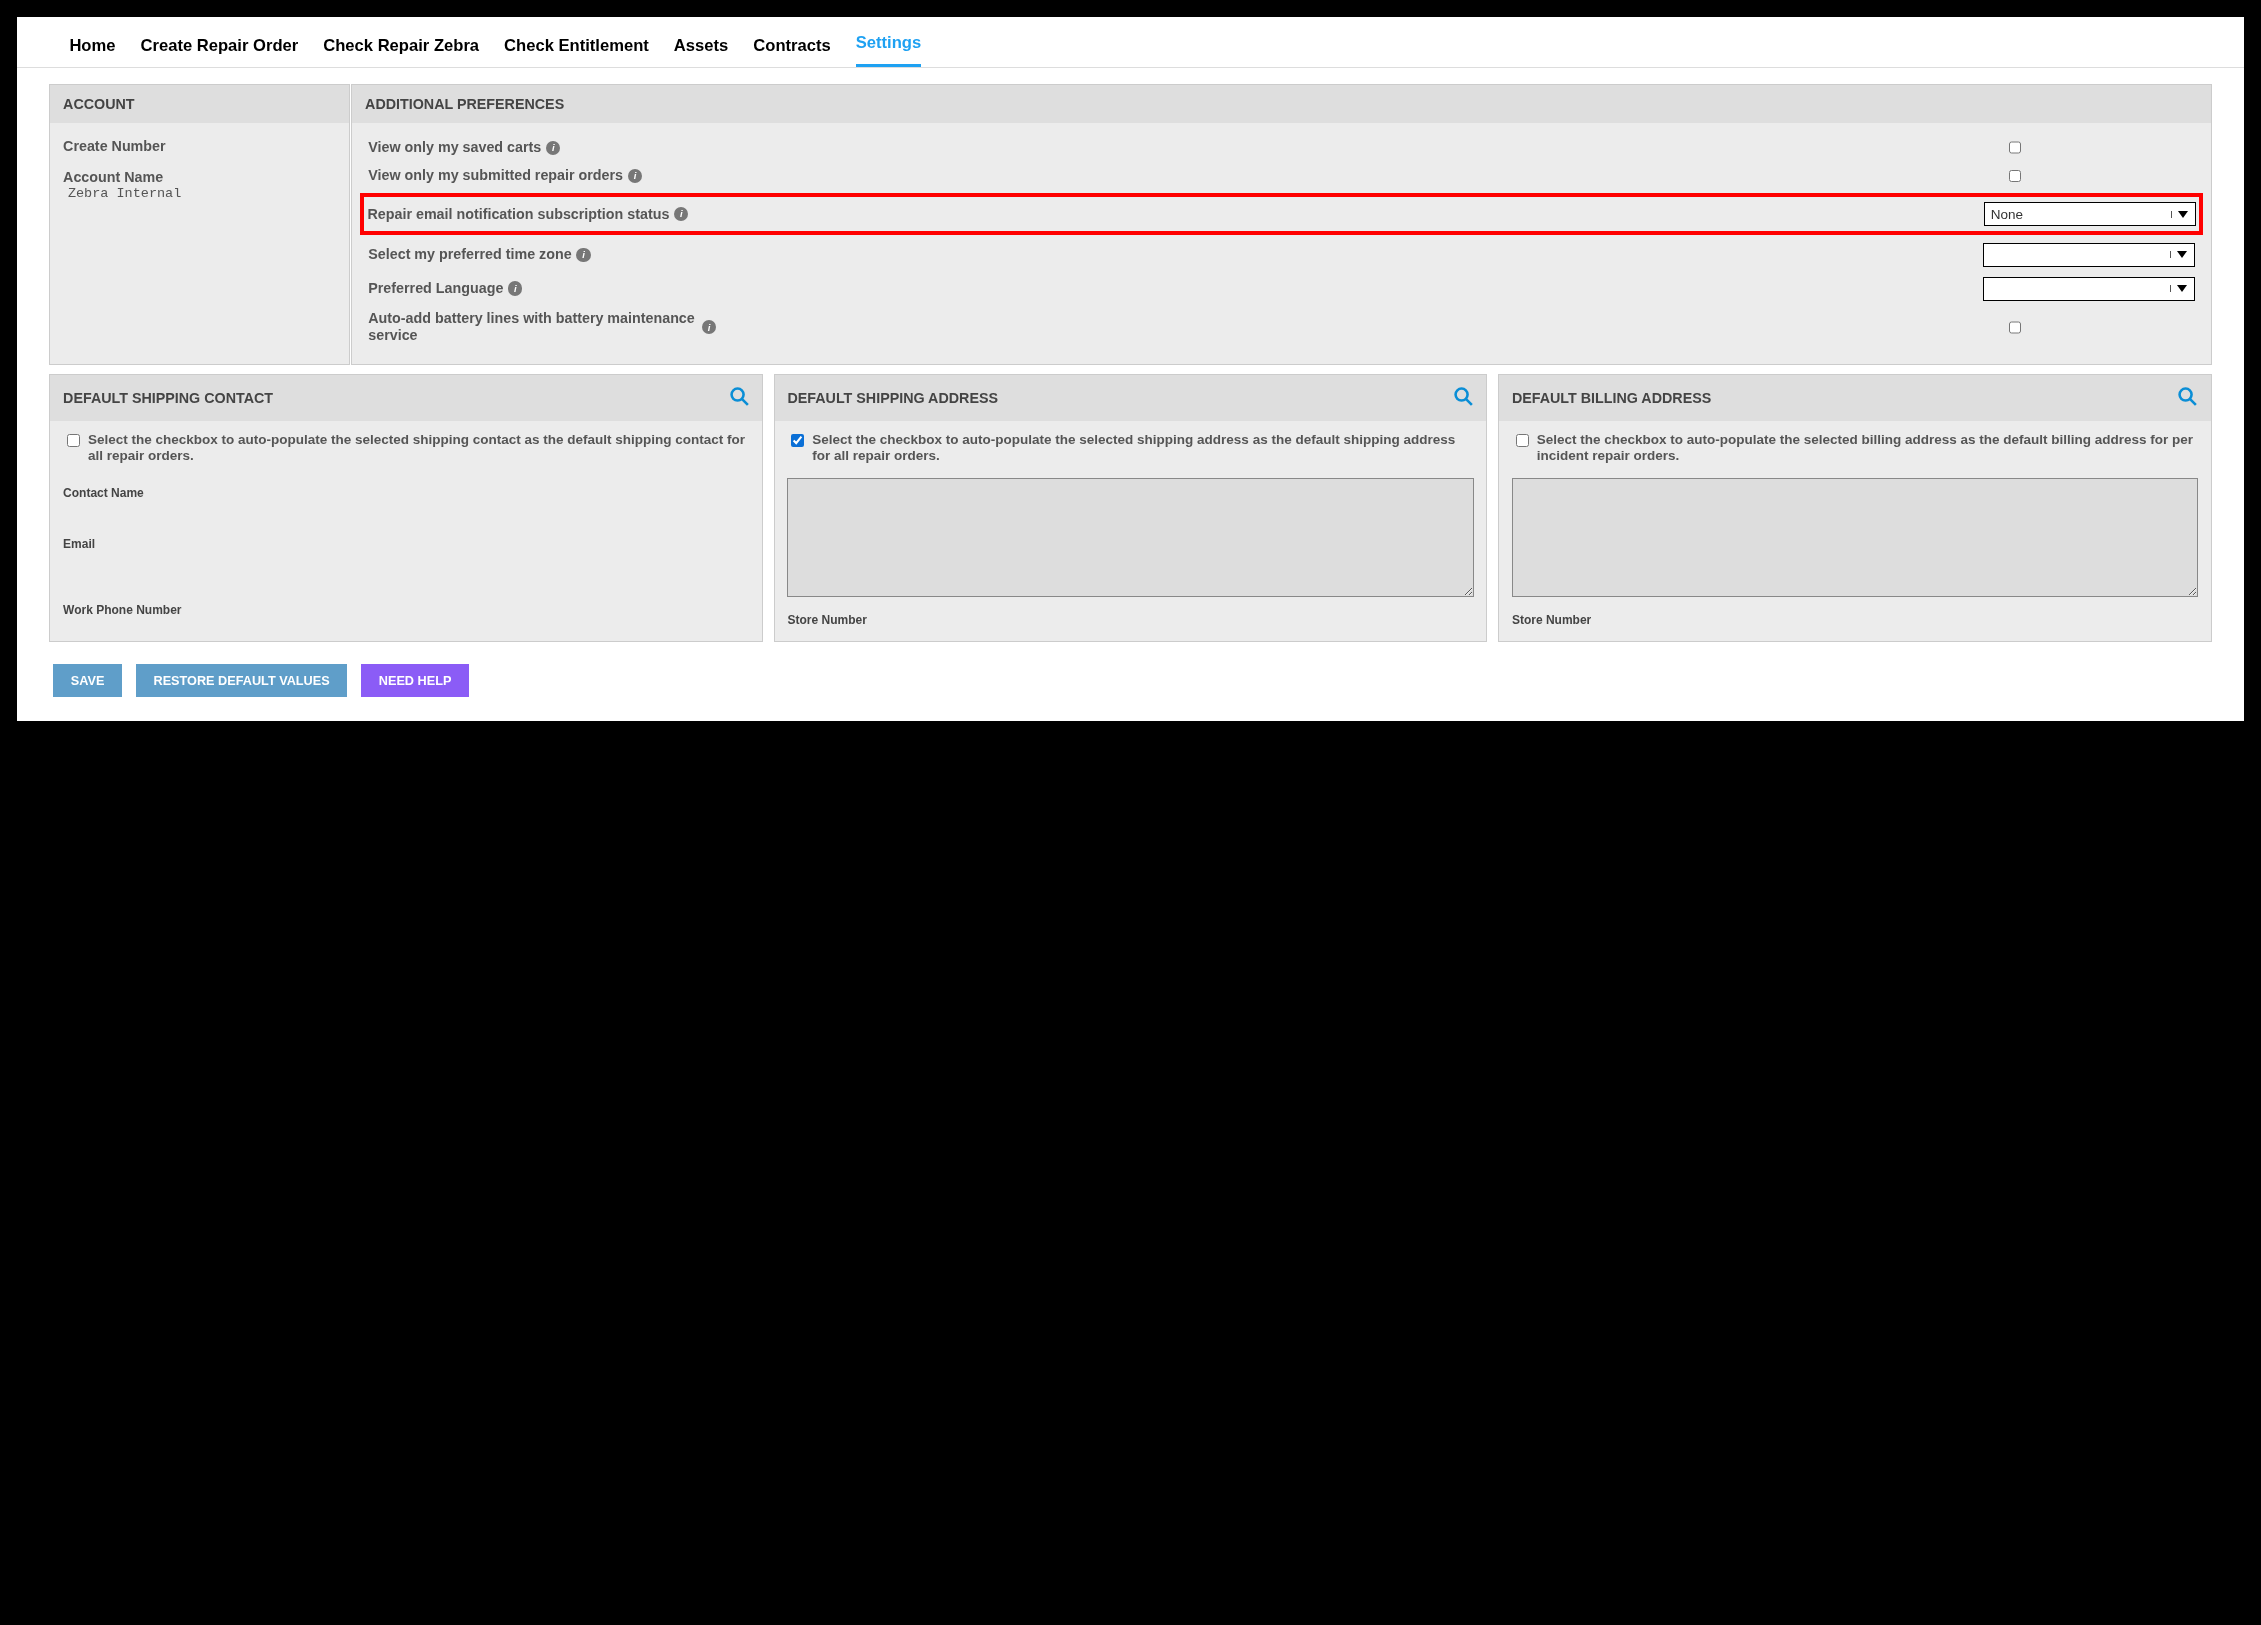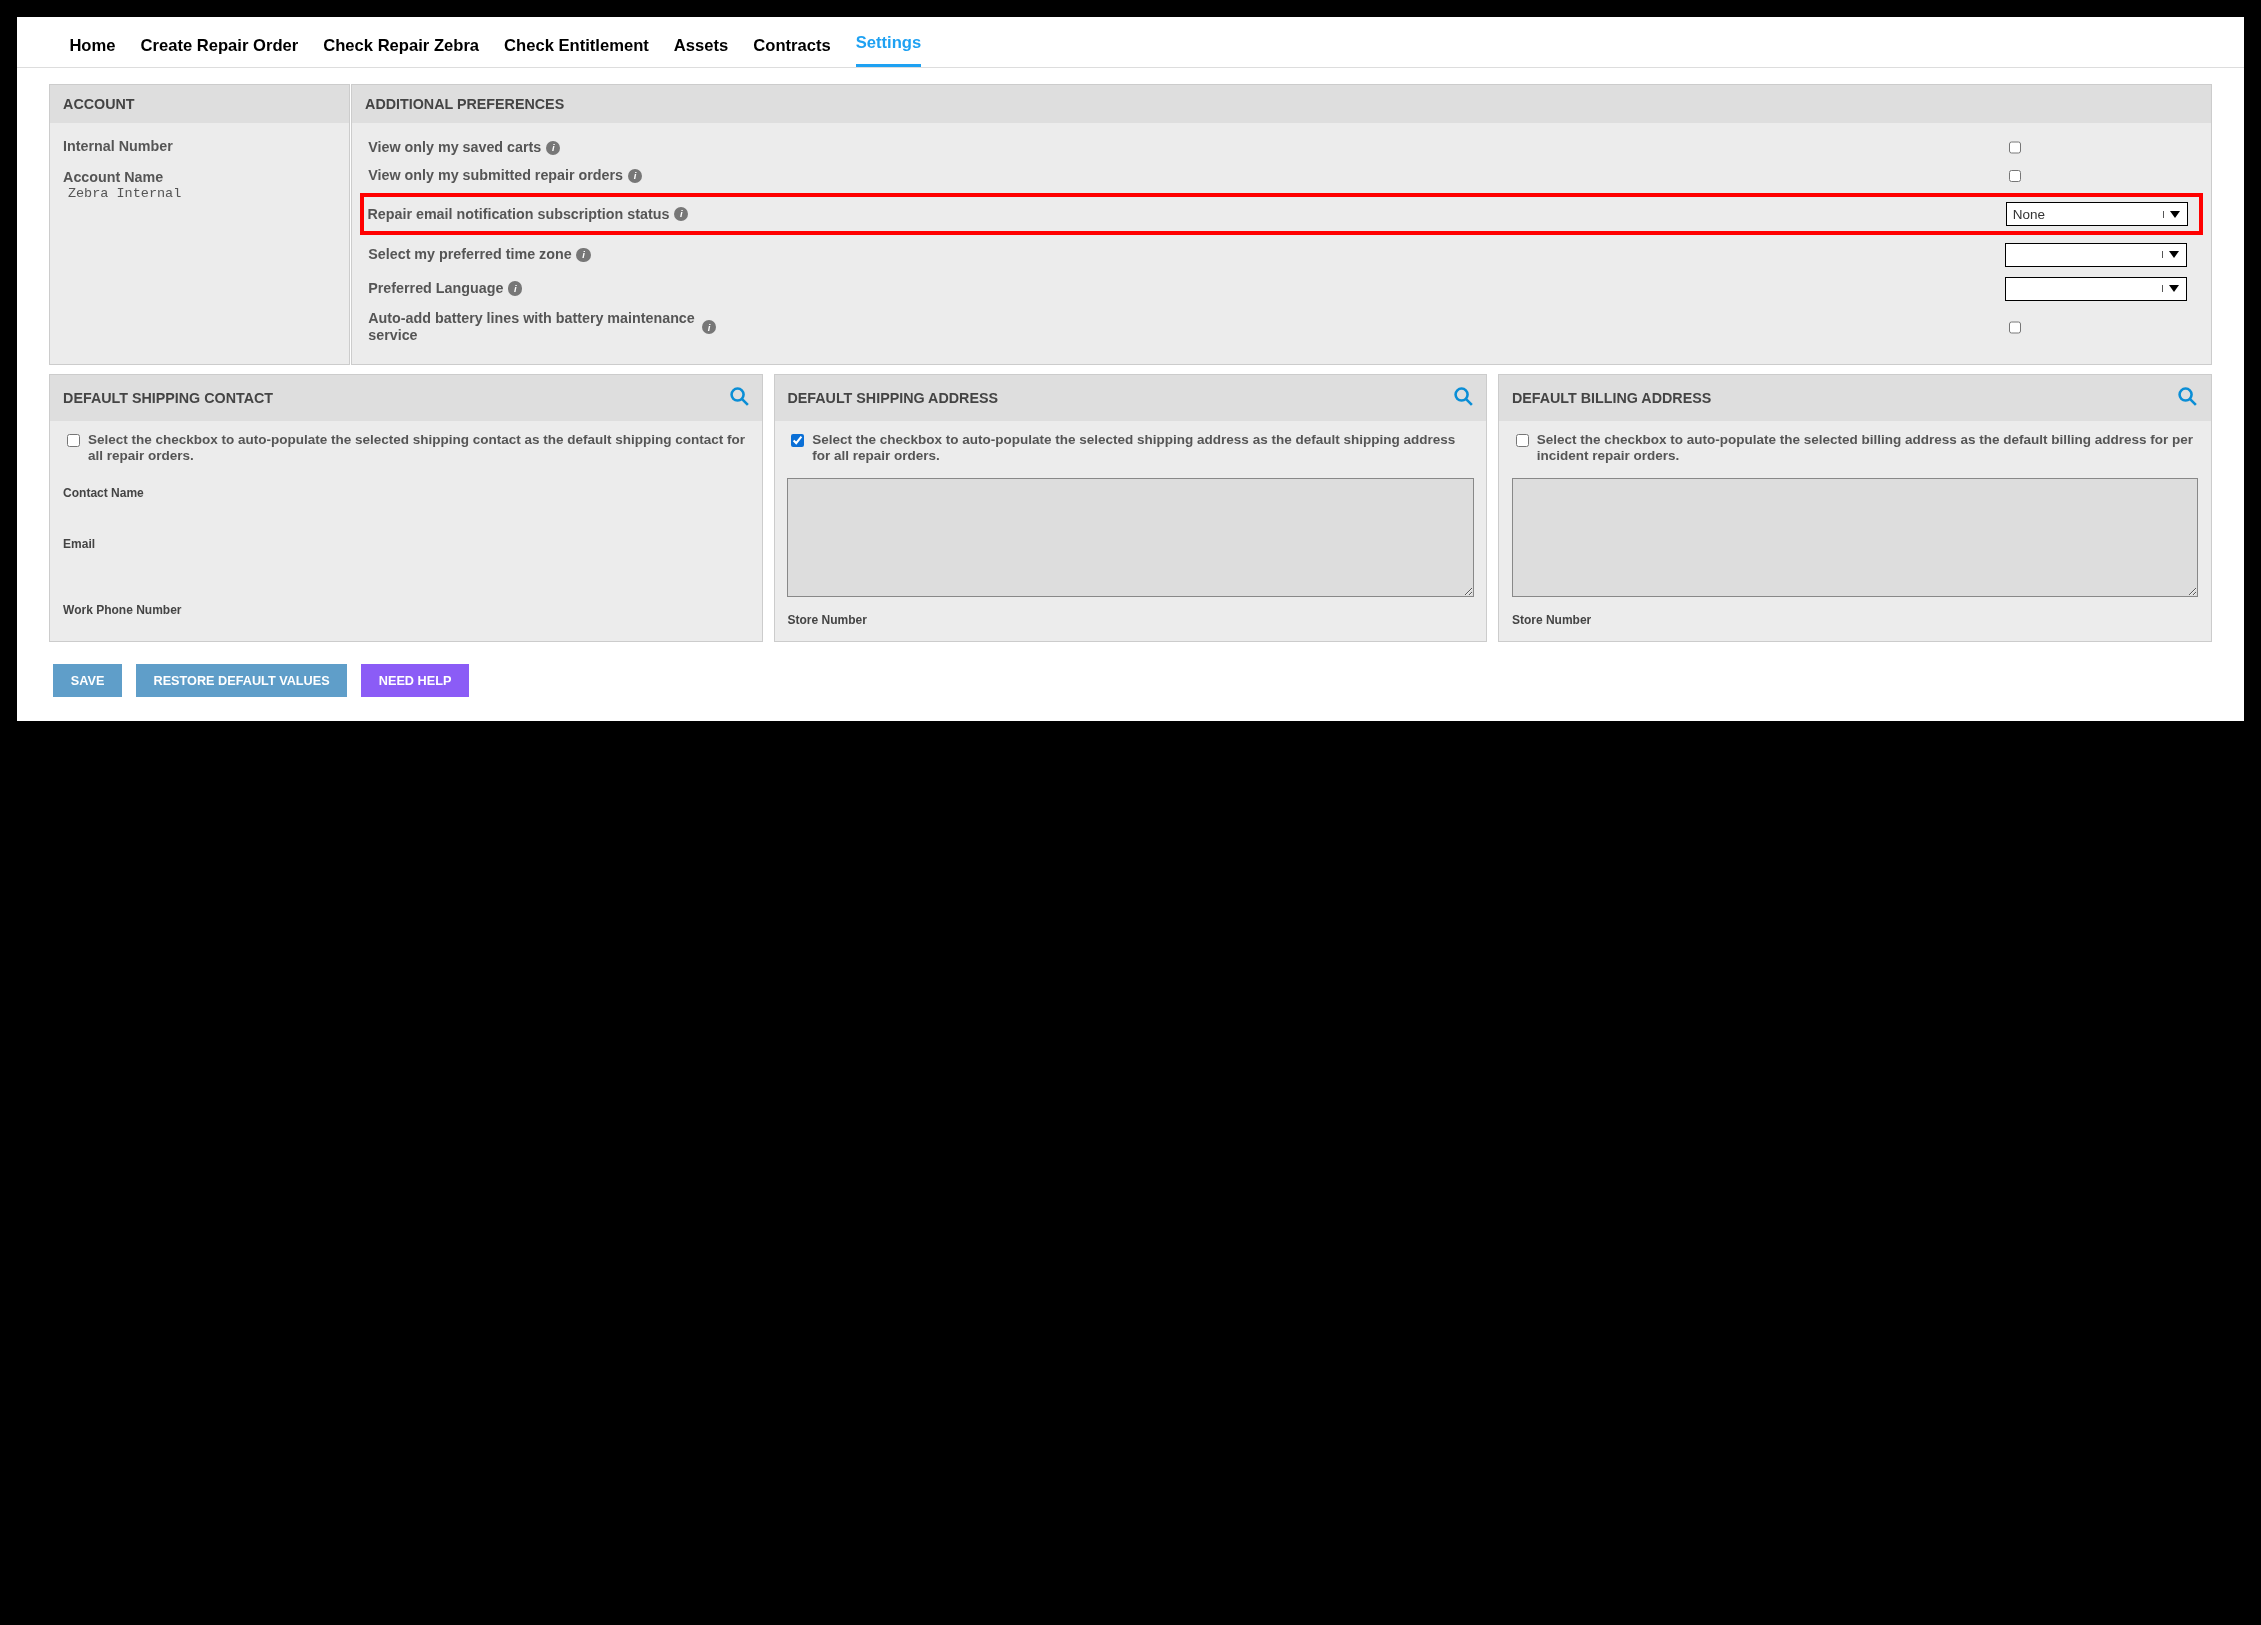--- a/index.html
+++ b/index.html
@@ -106,21 +106,21 @@
     color: #fff;
     font-size: 9.5px;
     font-style: italic;
     font-weight: 700;
     flex: 0 0 auto;
   }
   .pref-control { flex: 0 0 190px; text-align: left; }
   .pref-control input[type=checkbox] { width:12.7px; height:12.7px; }
   .combo {
     display: flex;
-    width: 182px;
+    width: 212px;
     border: 0.8px solid #000;
     background: #fff;
     height: 24px;
     align-items: center;
   }
   .combo-text {
     flex: 1;
     padding: 0 6.3px;
     font-size: 13.5px;
     color: #333;
@@ -209,21 +209,21 @@
     <div class="nav-item">Assets</div>
     <div class="nav-item">Contracts</div>
     <div class="nav-item active">Settings</div>
   </div>
 
   <div class="grid">
     <div class="row1-left">
       <div class="panel" style="height:100%;">
         <div class="panel-header">ACCOUNT</div>
         <div class="panel-body">
-          <div class="acct-label">Internal Number</div>
+          <div class="acct-label">Create Number</div>
           <div class="acct-value"></div>
           <div class="acct-label">Account Name</div>
           <div class="acct-value" style="margin-left:4.8px;">Zebra Internal</div>
         </div>
       </div>
     </div>
 
     <div class="row1-right">
       <div class="panel">
         <div class="panel-header">ADDITIONAL PREFERENCES</div>

